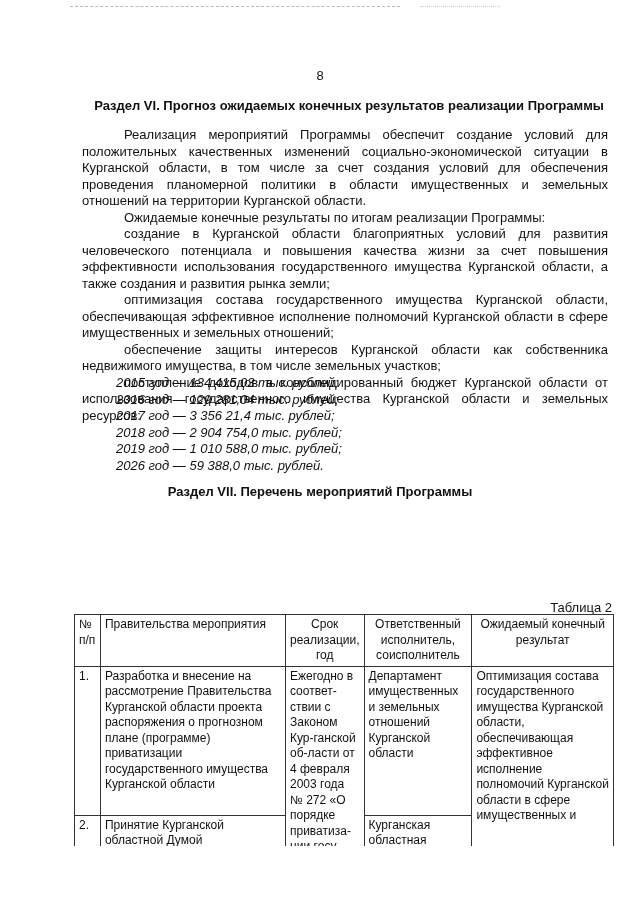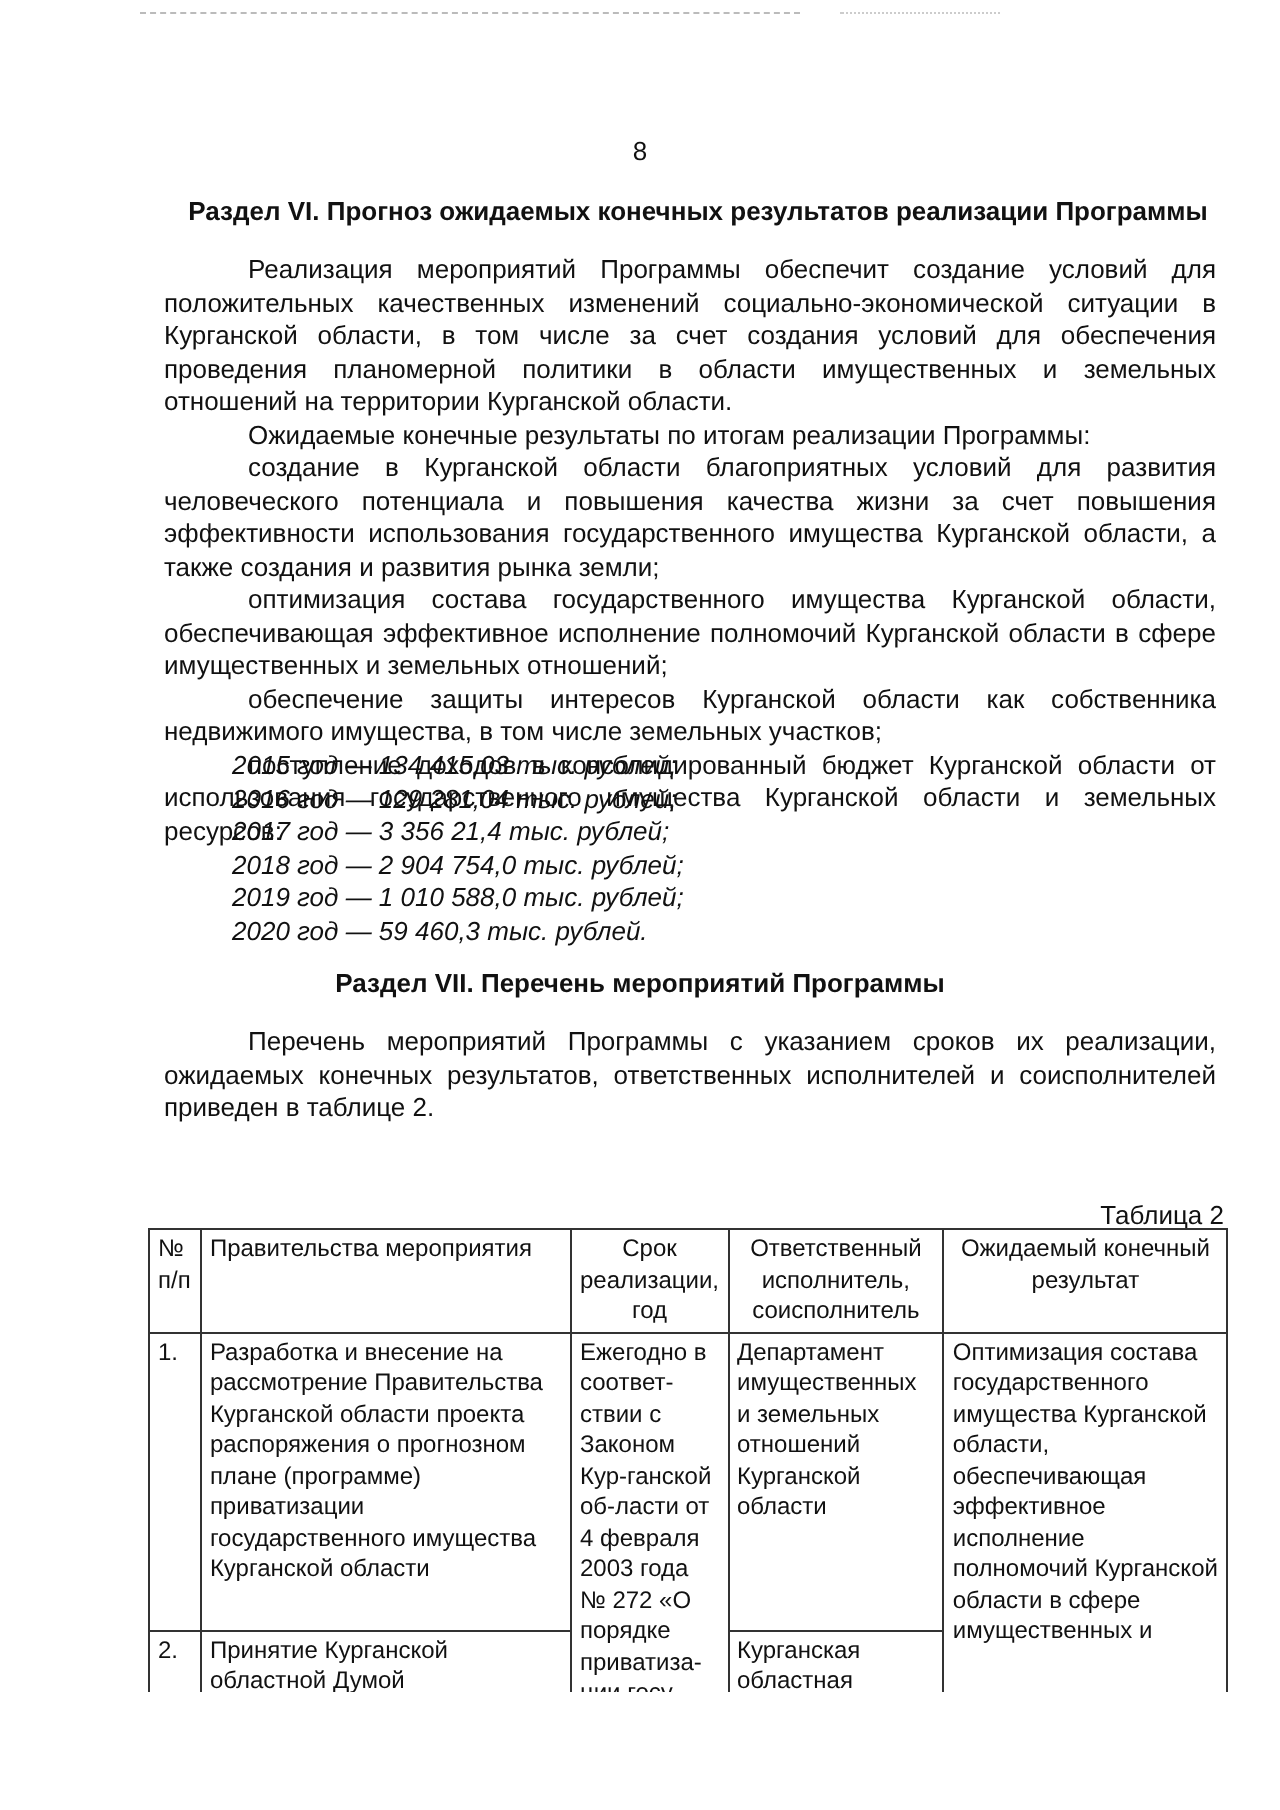--- a/index.html
+++ b/index.html
@@ -42,27 +42,26 @@
   <p class="indent">обеспечение защиты интересов Курганской области как собственника недвижимого имущества, в том числе земельных участков;</p>
   <p class="indent">поступление доходов в консолидированный бюджет Курганской области от использования государственного имущества Курганской области и земельных ресурсов:</p>
 </div>
 
 <div class="years" style="top:375px;">
   <div>2015 год — 134 415,03 тыс. рублей;</div>
   <div>2016 год — 129 281,04 тыс. рублей;</div>
   <div>2017 год — 3 356 21,4 тыс. рублей;</div>
   <div>2018 год — 2 904 754,0 тыс. рублей;</div>
   <div>2019 год — 1 010 588,0 тыс. рублей;</div>
-  <div>2020 год — 59 460,3 тыс. рублей.</div>
+  <div>2026 год — 59 388,0 тыс. рублей.</div>
 </div>
 
 <div class="heading" style="top:484px;">Раздел VII. Перечень мероприятий Программы</div>
 
 <div class="text" style="top:513px;">
-  <p class="indent">Перечень мероприятий Программы с указанием сроков их реализации, ожидаемых конечных результатов, ответственных исполнителей и соисполнителей приведен в таблице 2.</p>
 </div>
 
 <div class="table-caption">Таблица 2</div>
 
 <table>
   <colgroup>
     <col style="width:26px">
       <col style="width:186px">
       <col style="width:78px">
       <col style="width:108px">

